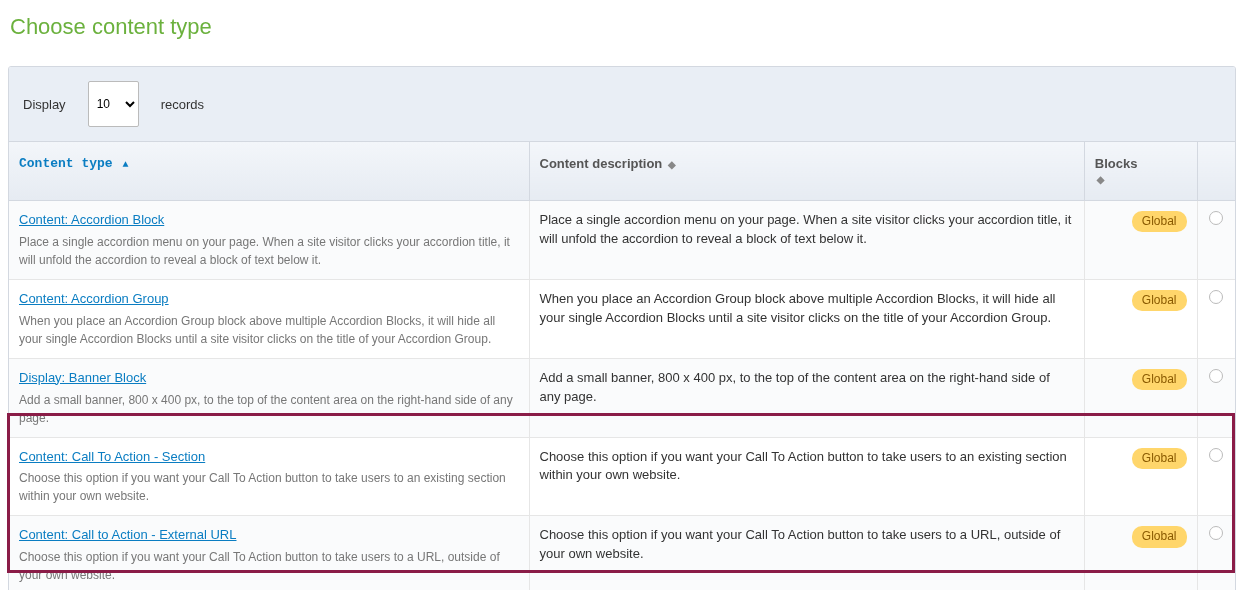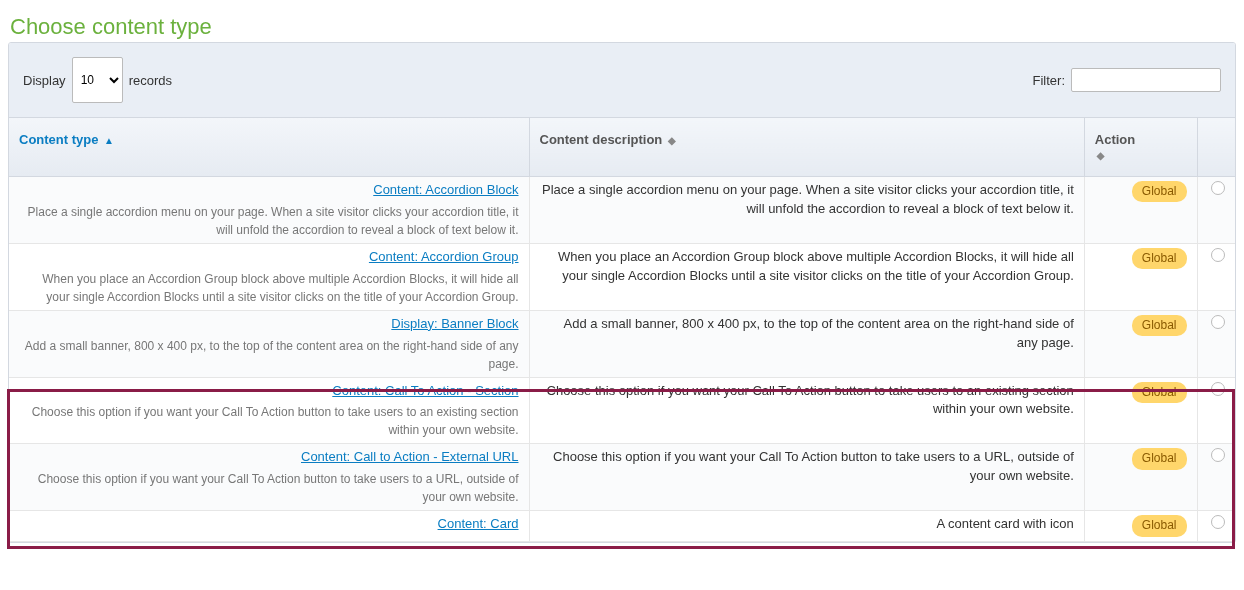--- a/index.html
+++ b/index.html
@@ -8,41 +8,41 @@
     font-size: 13px;
     color: #333;
     background: #fff;
     width: 1244px;
   }
   .page { padding: 8px; }
   h1.title {
     font-size: 22px;
     font-weight: 300;
     color: #6bb13d;
-    margin: 6px 0 2px 2px;
+    margin: 6px 0 26px 2px;
   }
   .panel {
     border: 1px solid #d3d8e0;
     border-radius: 3px;
     overflow: hidden;
   }
   .toolbar {
     display: flex;
     justify-content: space-between;
     align-items: center;
     padding: 14px 14px;
     background: #e9eef5;
     border-bottom: 1px solid #d3d8e0;
     font-size: 13px;
     color: #333;
   }
   .toolbar .left, .toolbar .right {
     display: flex;
     align-items: center;
-    gap: 6px;
+    gap: 22px;
   }
   .toolbar select {
     font-size: 12px;
     padding: 14px 4px;
     border: 1px solid #bbb;
     border-radius: 2px;
     background: #fff;
   }
   .toolbar input[type="text"] {
     width: 150px;
@@ -60,33 +60,32 @@
     background: linear-gradient(#f3f6fa, #e6ebf2);
     border-bottom: 1px solid #d3d8e0;
     border-right: 1px solid #d3d8e0;
     text-align: left;
     font-size: 13px;
     font-weight: bold;
     color: #555;
     padding: 14px 10px;
     vertical-align: top;
   }
-  table.data thead th:first-child { color: #0a7dc2; }
+  table.data thead th:first-child { color: #0a7dc2; font-family: Liberation Mono, monospace; }
   table.data thead th:last-child { border-right: none; }
   .sort-icon { font-size: 10px; color: #888; margin-left: 2px; }
   .sort-icon-active { color: #0a7dc2; }
   table.data td {
     border-bottom: 1px solid #e6e6e6;
     border-right: 1px solid #e6e6e6;
-    padding: 4px 10px;
+    padding: 10px 10px;
     vertical-align: top;
     font-size: 13px;
     color: #333;
     line-height: 1.45;
-    text-align: right;
   }
   table.data td:last-child { border-right: none; }
   table.data tbody tr:nth-child(odd) td { background: #fafbfc; }
   table.data tbody tr:nth-child(even) td { background: #ffffff; }
   .row-title {
     color: #0a7dc2;
     font-size: 13px;
     display: block;
     margin-bottom: 3px;
   }
@@ -133,40 +132,36 @@
 <div class="page">
   <h1 class="title">Choose content type</h1>
 
   <div class="wrap">
     <div class="panel">
       <div class="toolbar">
         <div class="left">
           <span>Display</span>
           <select id="records-select"><option value="10">10</option><option value="25">25</option><option value="50">50</option><option value="100">100</option></select>
           <span>records</span>
-        </div>
-        <div class="right">
-          <span>Filter:</span>
-          <input type="text" value="" style="">
         </div>
       </div>
 
       <table class="data">
         <thead>
           <tr>
             <th class="col-type">
               <span>Content type</span>
               <span class="sort-icon sort-icon-active">▲</span>
             </th>
             <th class="col-desc">
               <span>Content description</span>
               <span class="sort-icon">◆</span>
             </th>
             <th class="col-group">
-              <span>Action</span><br>
+              <span>Blocks</span><br>
               <span class="sort-icon">◆</span>
             </th>
             <th class="col-select"></th>
           </tr>
         </thead>
         <tbody id="rows">
             <tr>
               <td class="col-type">
                 <a href="#" class="row-title">Content: Accordion Block</a>
                 <div class="row-desc">Place a single accordion menu on your page. When a site visitor clicks your accordion title, it will unfold the accordion to reveal a block of text below it.</div>

